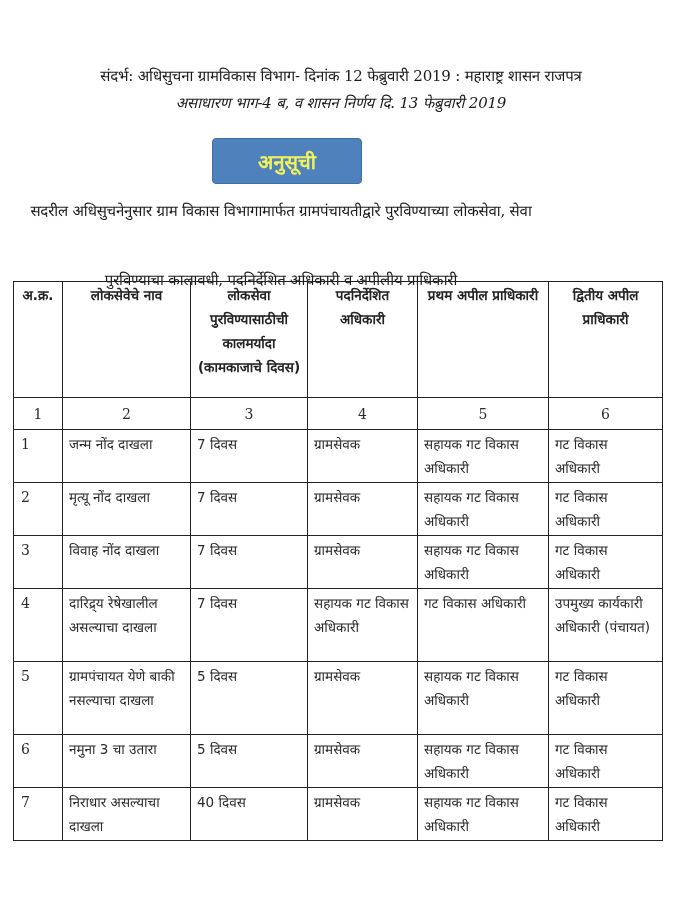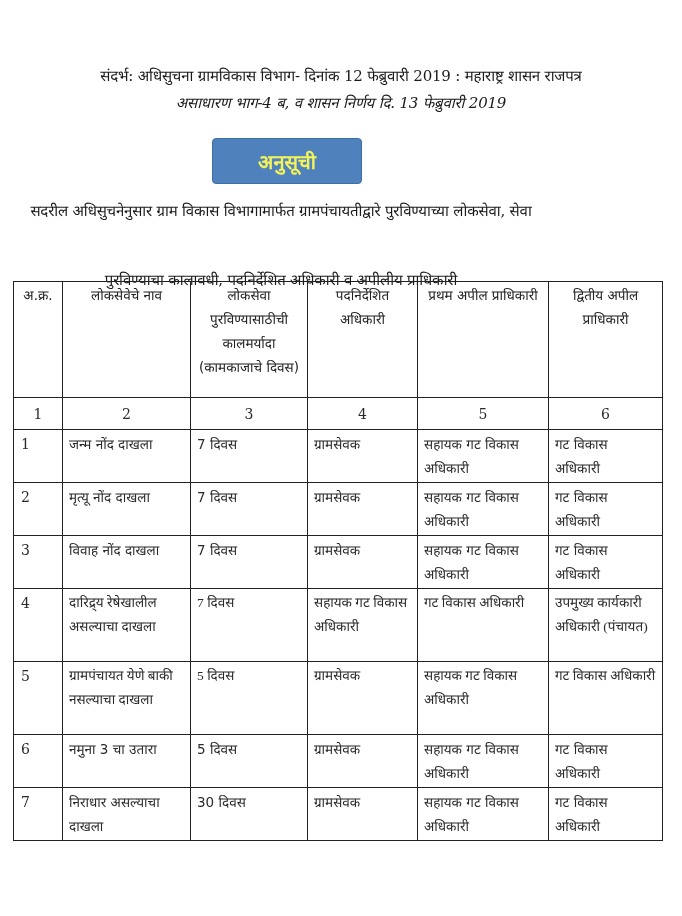--- a/index.html
+++ b/index.html
@@ -67,21 +67,21 @@
     table.schedule td, table.schedule th {
       border: 1px solid #222;
       vertical-align: top;
       padding: 2px 6px 2px 6px;
       font-size: 13.5px;
       line-height: 24px;
       font-family: "DejaVu Sans", "Liberation Sans", sans-serif;
       color: #2a2a2a;
     }
     table.schedule th {
-      font-weight: normal;
+      font-weight: bold;
       text-align: center;
       height: 112px;
       padding-top: 1px;
       color: #222;
     }
     table.schedule tr.numrow td {
       text-align: center;
       height: 31px;
       vertical-align: middle;
       font-family: "DejaVu Serif", "Liberation Serif", serif;
@@ -94,21 +94,21 @@
       font-size: 14px;
       padding-left: 7px;
     }
     .c1 { width: 49px; }
     .c2 { width: 128px; }
     .c3 { width: 117px; }
     .c4 { width: 110px; }
     .c5 { width: 131px; }
     .c6 { width: 114px; }
     tr.r-2line td { height: 44px; }
-    tr.r-3line td { height: 68px; font-family: Liberation Serif, serif; }
+    tr.r-3line td { height: 68px; }
   </style>
 </head>
 <body>
 
 <div class="ref ref-1">संदर्भ: अधिसुचना ग्रामविकास विभाग- दिनांक 12 फेब्रुवारी 2019  : महाराष्ट्र शासन राजपत्र</div>
 <div class="ref ref-2">असाधारण भाग-4 ब, व शासन निर्णय दि. 13 फेब्रुवारी 2019</div>
 
 <div class="banner">
   <span>अनुसूची</span>
 </div>
@@ -195,19 +195,19 @@
       <td>नमुना 3 चा उतारा</td>
       <td>5 दिवस</td>
       <td>ग्रामसेवक</td>
       <td>सहायक गट विकास अधिकारी</td>
       <td>गट विकास अधिकारी</td>
     </tr>
 
     <tr class="r-2line">
       <td class="sr">7</td>
       <td>निराधार असल्याचा दाखला</td>
-      <td>30 दिवस</td>
+      <td>40 दिवस</td>
       <td>ग्रामसेवक</td>
       <td>सहायक गट विकास अधिकारी</td>
       <td>गट विकास अधिकारी</td>
     </tr>
   </tbody>
 </table>
 
 </body></html>

